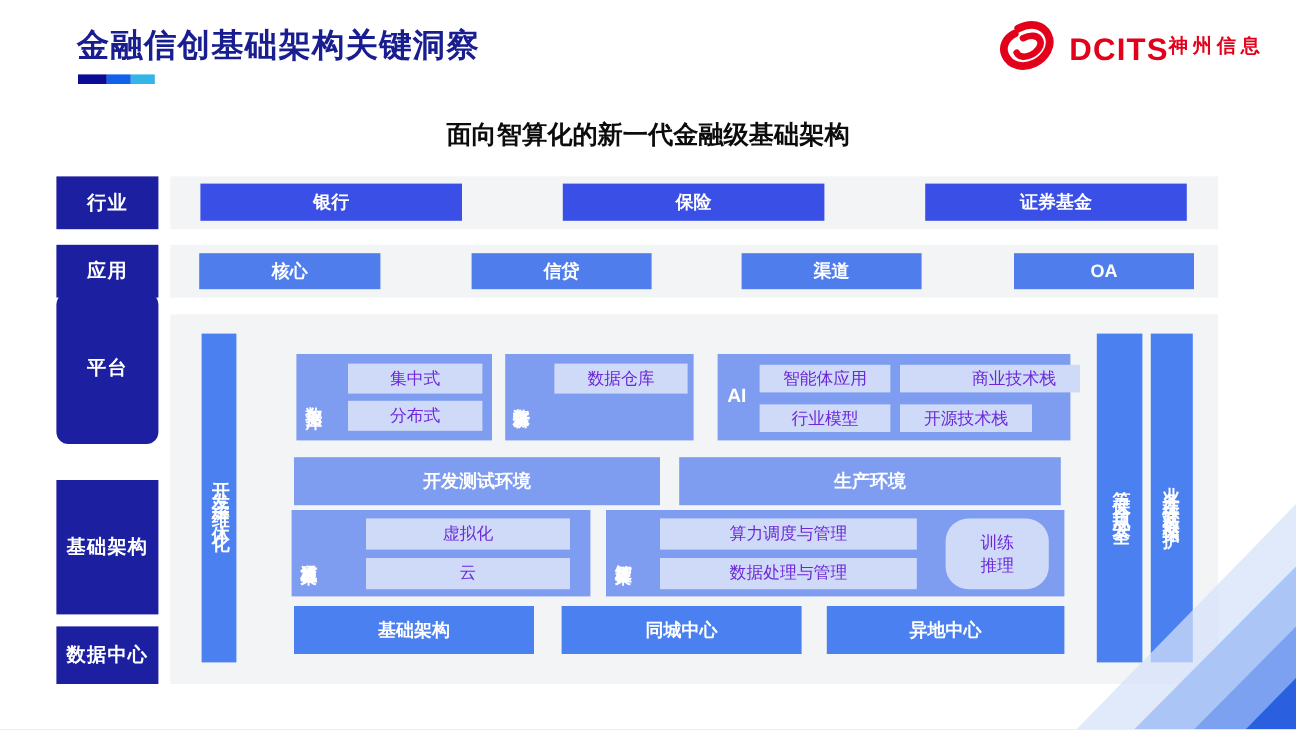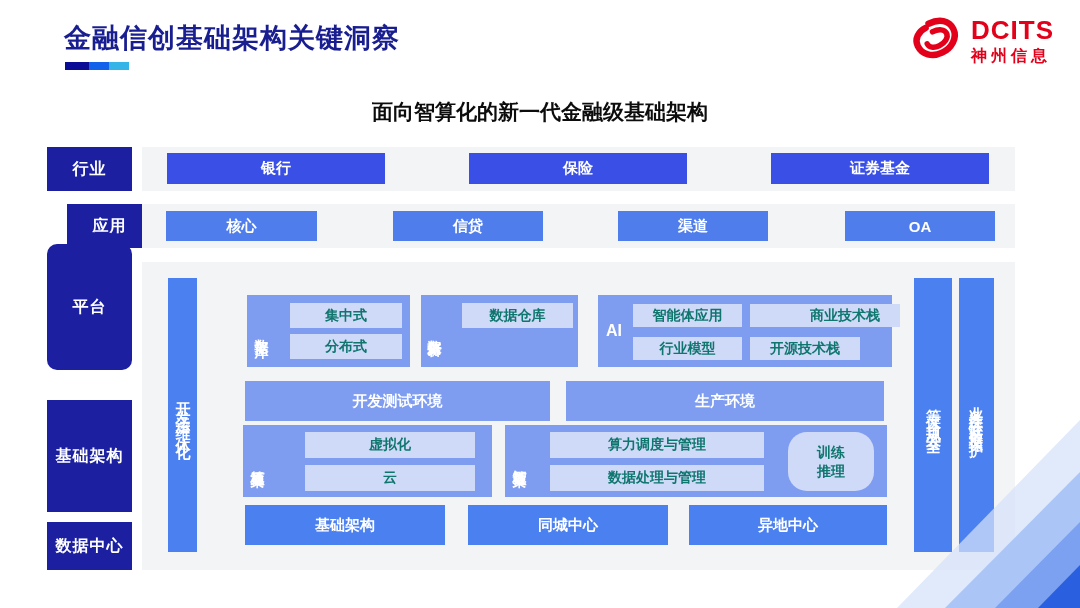--- a/index.html
+++ b/index.html
@@ -9,40 +9,40 @@
   }
   .abs{position:absolute;}
   .fc{display:flex;align-items:center;justify-content:center;}
   
   .title{left:64px;top:20px;font-size:27px;font-weight:bold;color:#181d8f;letter-spacing:1px;}
   .underline{left:65px;top:62px;height:8px;display:flex;}
   .underline .seg1{width:24px;background:#0a0c96;}
   .underline .seg2{width:20px;background:#1261ea;}
   .underline .seg3{width:20px;background:#35b4e8;}
   .logo{right:26px;top:16px;display:flex;align-items:center;gap:8px;}
-  .logo-txt{display:flex;flex-direction:column;line-height:1.05;}
+  .logo-txt{display:flex;flex-direction:row;line-height:1.05;}
   .logo-brand{font-size:26px;font-weight:bold;color:#e2001a;letter-spacing:1px;}
   .logo-company{font-size:16px;font-weight:bold;color:#e2001a;letter-spacing:4px;margin-top:3px;}
   .subtitle{left:0;right:0;top:98px;text-align:center;font-size:21px;font-weight:bold;color:#0c0c0c;}
   
   .side-box{left:47px;width:85px;background:#1b1fa0;color:#fff;font-weight:bold;font-size:16px;letter-spacing:1px;}
   
   .panel{left:142px;width:873px;background:#f3f4f6;}
   
   .btn{color:#ffffff;font-weight:bold;font-size:15px;}
   .b-industry{background:#3a4fe6;height:31px;top:153px;}
   .b-app{background:#4f7eec;height:30px;top:211px;}
   .b-bar{background:#4b80f0;}
   .b-env{background:#7e9cf0;height:40px;top:381px;}
   .b-center{background:#4b80f0;height:40px;top:505px;}
   
   .group{background:#7e9cf0;}
   .g-label{color:#ffffff;font-weight:bold;font-size:14px;}
   .vtext{writing-mode:vertical-rl;text-orientation:upright;}
-  .inner{position:absolute;background:#cfdaf8;color:#0f766e;font-size:14px;font-weight:700;}
+  .inner{position:absolute;background:#cfdaf8;color:#6d28d9;font-size:14px;font-weight:400;}
   
   .deco{position:absolute;left:0;top:0;width:1080px;height:608px;pointer-events:none;}
   .deco div{position:absolute;left:0;top:0;width:1080px;height:608px;}
   .deco .d1{background:rgba(212,226,250,0.72);clip-path:polygon(897px 608px,1080px 420px,1080px 608px);}
   .deco .d2{background:rgba(158,189,245,0.8);clip-path:polygon(945px 608px,1080px 472px,1080px 608px);}
   .deco .d3{background:#7ba1f0;clip-path:polygon(995px 608px,1080px 522px,1080px 608px);}
   .deco .d4{background:#2a5fe0;clip-path:polygon(1038px 608px,1080px 565px,1080px 608px);}
   .pre{white-space:pre-line;text-align:center;line-height:1.3;border-radius:19px;}
 </style>
 </head>
@@ -68,21 +68,21 @@
     </span>
     <span class="logo-txt">
       <span class="logo-brand">DCITS</span>
       <span class="logo-company">神州信息</span>
     </span>
   </div>
 
   <div class="abs subtitle">面向智算化的新一代金融级基础架构</div>
 
   <div class="abs fc side-box" style="top:147px;height:44px;">行业</div>
-  <div class="abs fc side-box" style="top:204px;height:44px;margin-left:20px;">应用</div>
+  <div class="abs fc side-box" style="top:204px;height:44px;">应用</div>
   <div class="abs fc side-box" style="top:244px;height:126px;border-radius:10px;">平台</div>
   <div class="abs fc side-box" style="top:400px;height:112px;">基础架构</div>
   <div class="abs fc side-box" style="top:522px;height:48px;">数据中心</div>
 
   <div class="abs panel" style="top:147px;height:44px;"></div>
   <div class="abs panel" style="top:204px;height:44px;"></div>
   <div class="abs panel" style="top:262px;height:308px;"></div>
 
   <div class="abs fc btn b-industry" style="left:167px;width:218px;">银行</div>
   <div class="abs fc btn b-industry" style="left:469px;width:218px;">保险</div>

